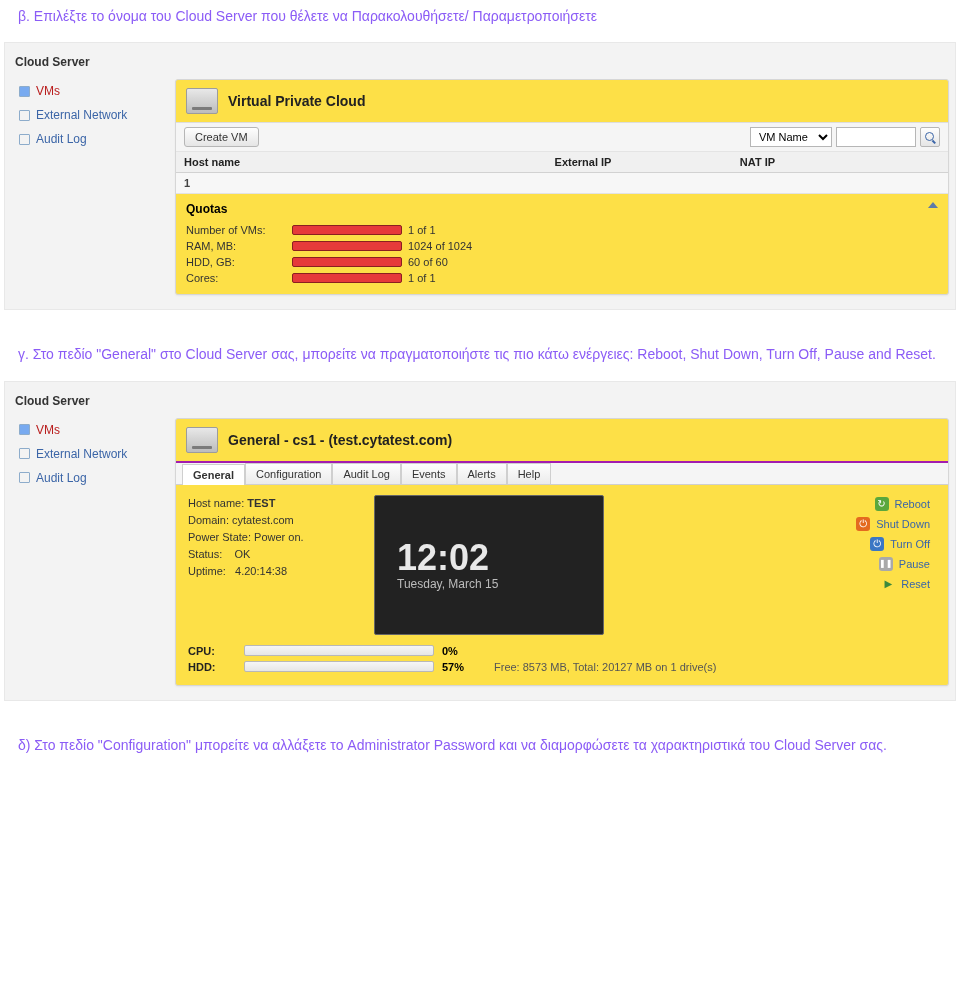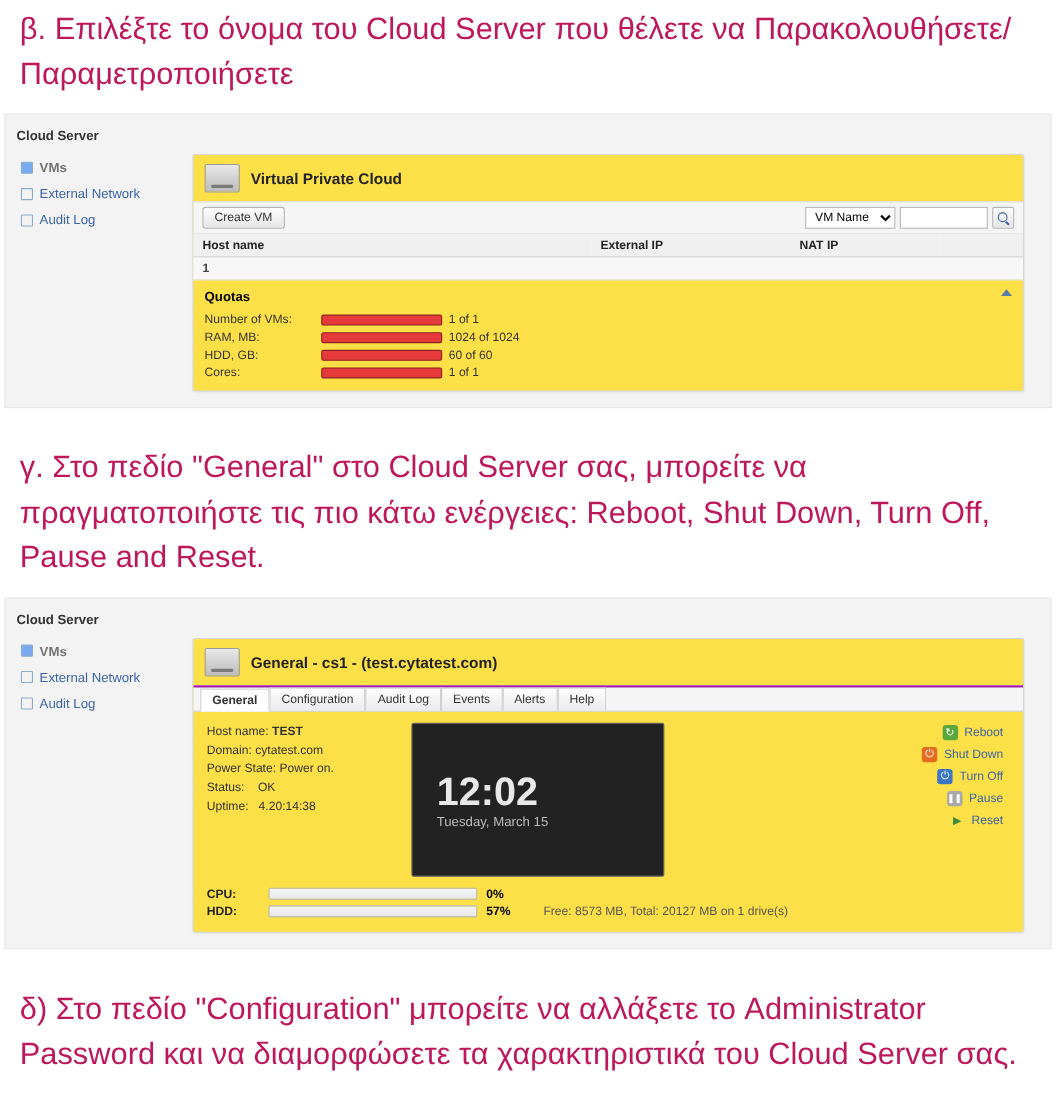--- a/index.html
+++ b/index.html
@@ -1,26 +1,26 @@
 <!DOCTYPE html>
 <html><head>
 <meta charset="utf-8">
 <style>
   * { box-sizing: border-box; margin: 0; padding: 0; }
   body { font-family: Arial, Helvetica, sans-serif; font-size: 12px; background: #fff; width: 960px; }
-  .doc-text { font-size: 28px; color: #be185d; padding: 6px 18px 16px 18px; line-height: 1.45; font-family: Arial, sans-serif; }
-  .panel-wrap { background: #f3f3f3; border: 1px solid #e8e8e8; margin: 0 4px 0 4px; padding: 8px 18px 14px 0; }
+  .doc-text { font-size: 14px; color: #8b5cf6; padding: 6px 18px 16px 18px; line-height: 1.45; font-family: Arial, sans-serif; }
+  .panel-wrap { background: #f3f3f3; border: 1px solid #e8e8e8; margin: 0 4px 0 4px; padding: 8px 0 14px 0; }
   .breadcrumb { font-size: 12px; color: #333; font-weight: bold; padding: 4px 10px 10px 10px; }
   .columns { display: flex; align-items: flex-start; }
   .sidebar { width: 170px; padding-left: 14px; }
   .side-item { display: flex; align-items: center; gap: 6px; padding: 5px 0; color: #444; }
   .side-box { width: 11px; height: 11px; border: 1px solid #8daccb; border-radius: 1px; }
   .side-box.filled { background: #78aaf0; }
   .side-link { color: #3b65a7; cursor: pointer; }
-  .side-link.active { font-weight: bold; color: #737373; }
+  .side-link.active { font-weight: normal; color: #b91c1c; }
   .main { flex: 1; padding-right: 6px; }
   .card { background: #fde047; border: 1px solid #d6d6d6; border-radius: 3px; box-shadow: 0 1px 2px rgba(0,0,0,0.05); }
   .card-header { display: flex; align-items: center; gap: 10px; padding: 8px 10px; font-size: 14px; font-weight: bold; color: #222; }
   .server-icon { width: 32px; height: 26px; background: linear-gradient(#e8e8e8,#bcbcbc); border: 1px solid #9c9c9c; border-radius: 2px; position: relative; }
   .server-icon::after { content:""; position:absolute; left:5px; right:5px; bottom:3px; height:3px; background:#7a7a7a; border-radius:1px; }
   .toolbar { display:flex; align-items:center; justify-content:space-between; padding:4px 8px; border-top:1px solid #ddd; background:#f5f5f5; }
   .btn { font-size:11px; padding:3px 10px; background:linear-gradient(#fefefe,#e5e5e5); border:1px solid #b6b6b6; border-radius:3px; color:#333; cursor:pointer; }
   .search-group { display:flex; align-items:center; gap:4px; }
   select, input[type=text] { font-size:11px; border:1px solid #b6b6b6; background:#fff; padding:2px 4px; height:20px; }
   select { width:82px; }

